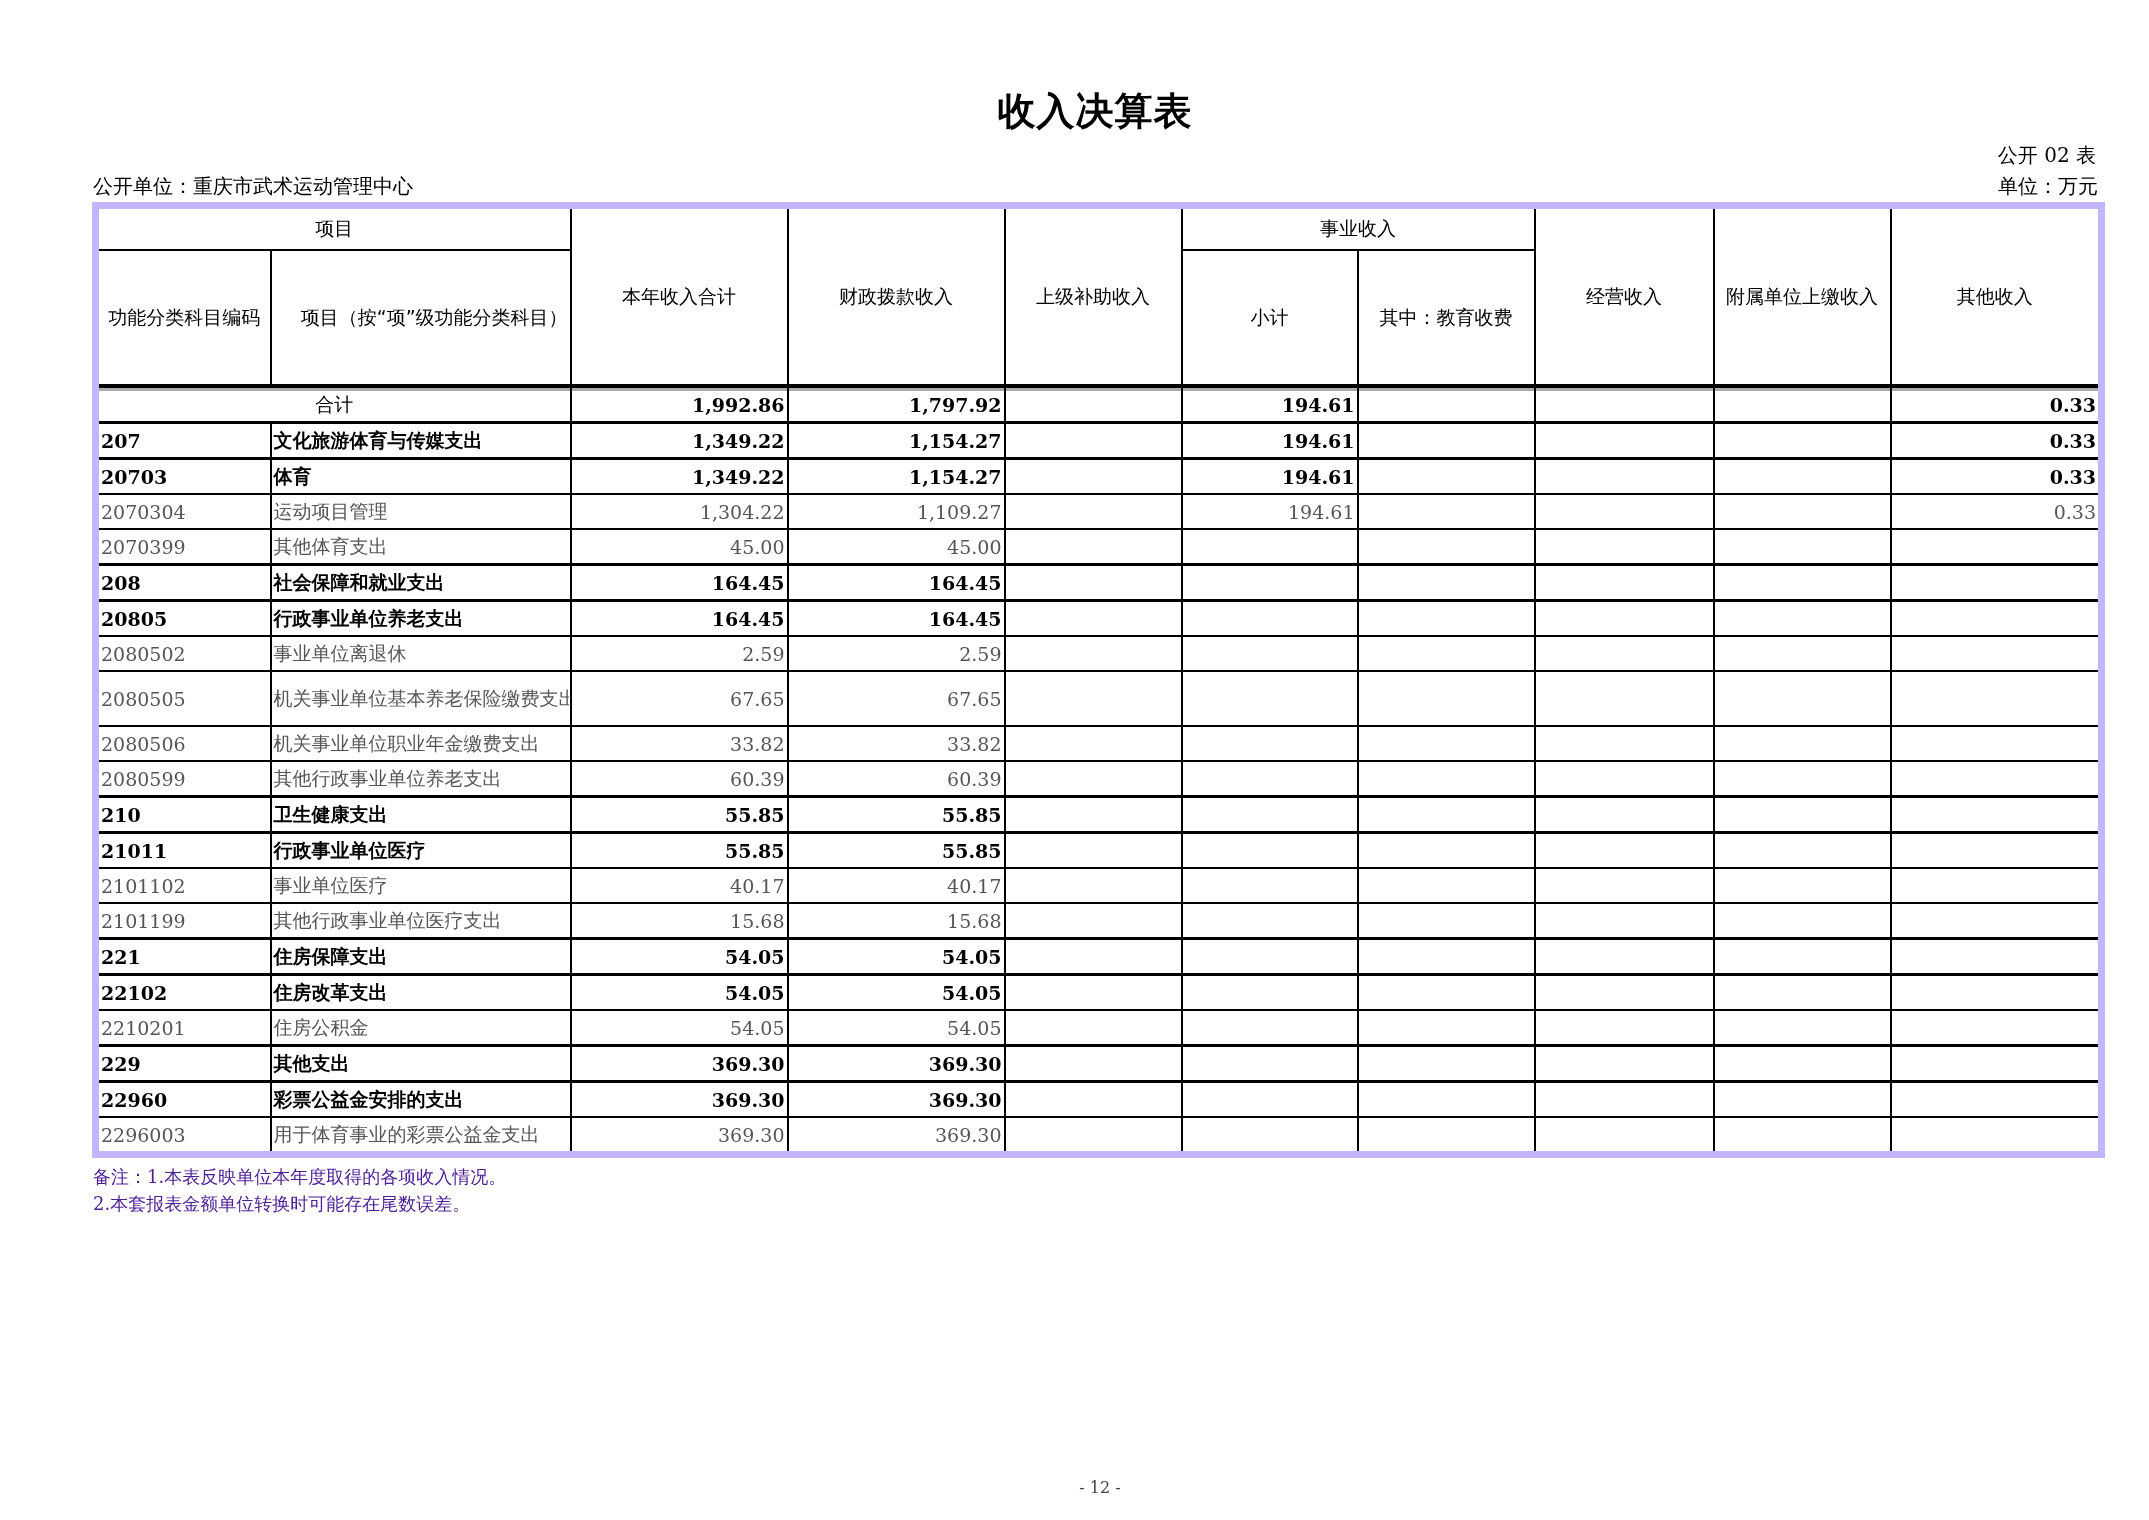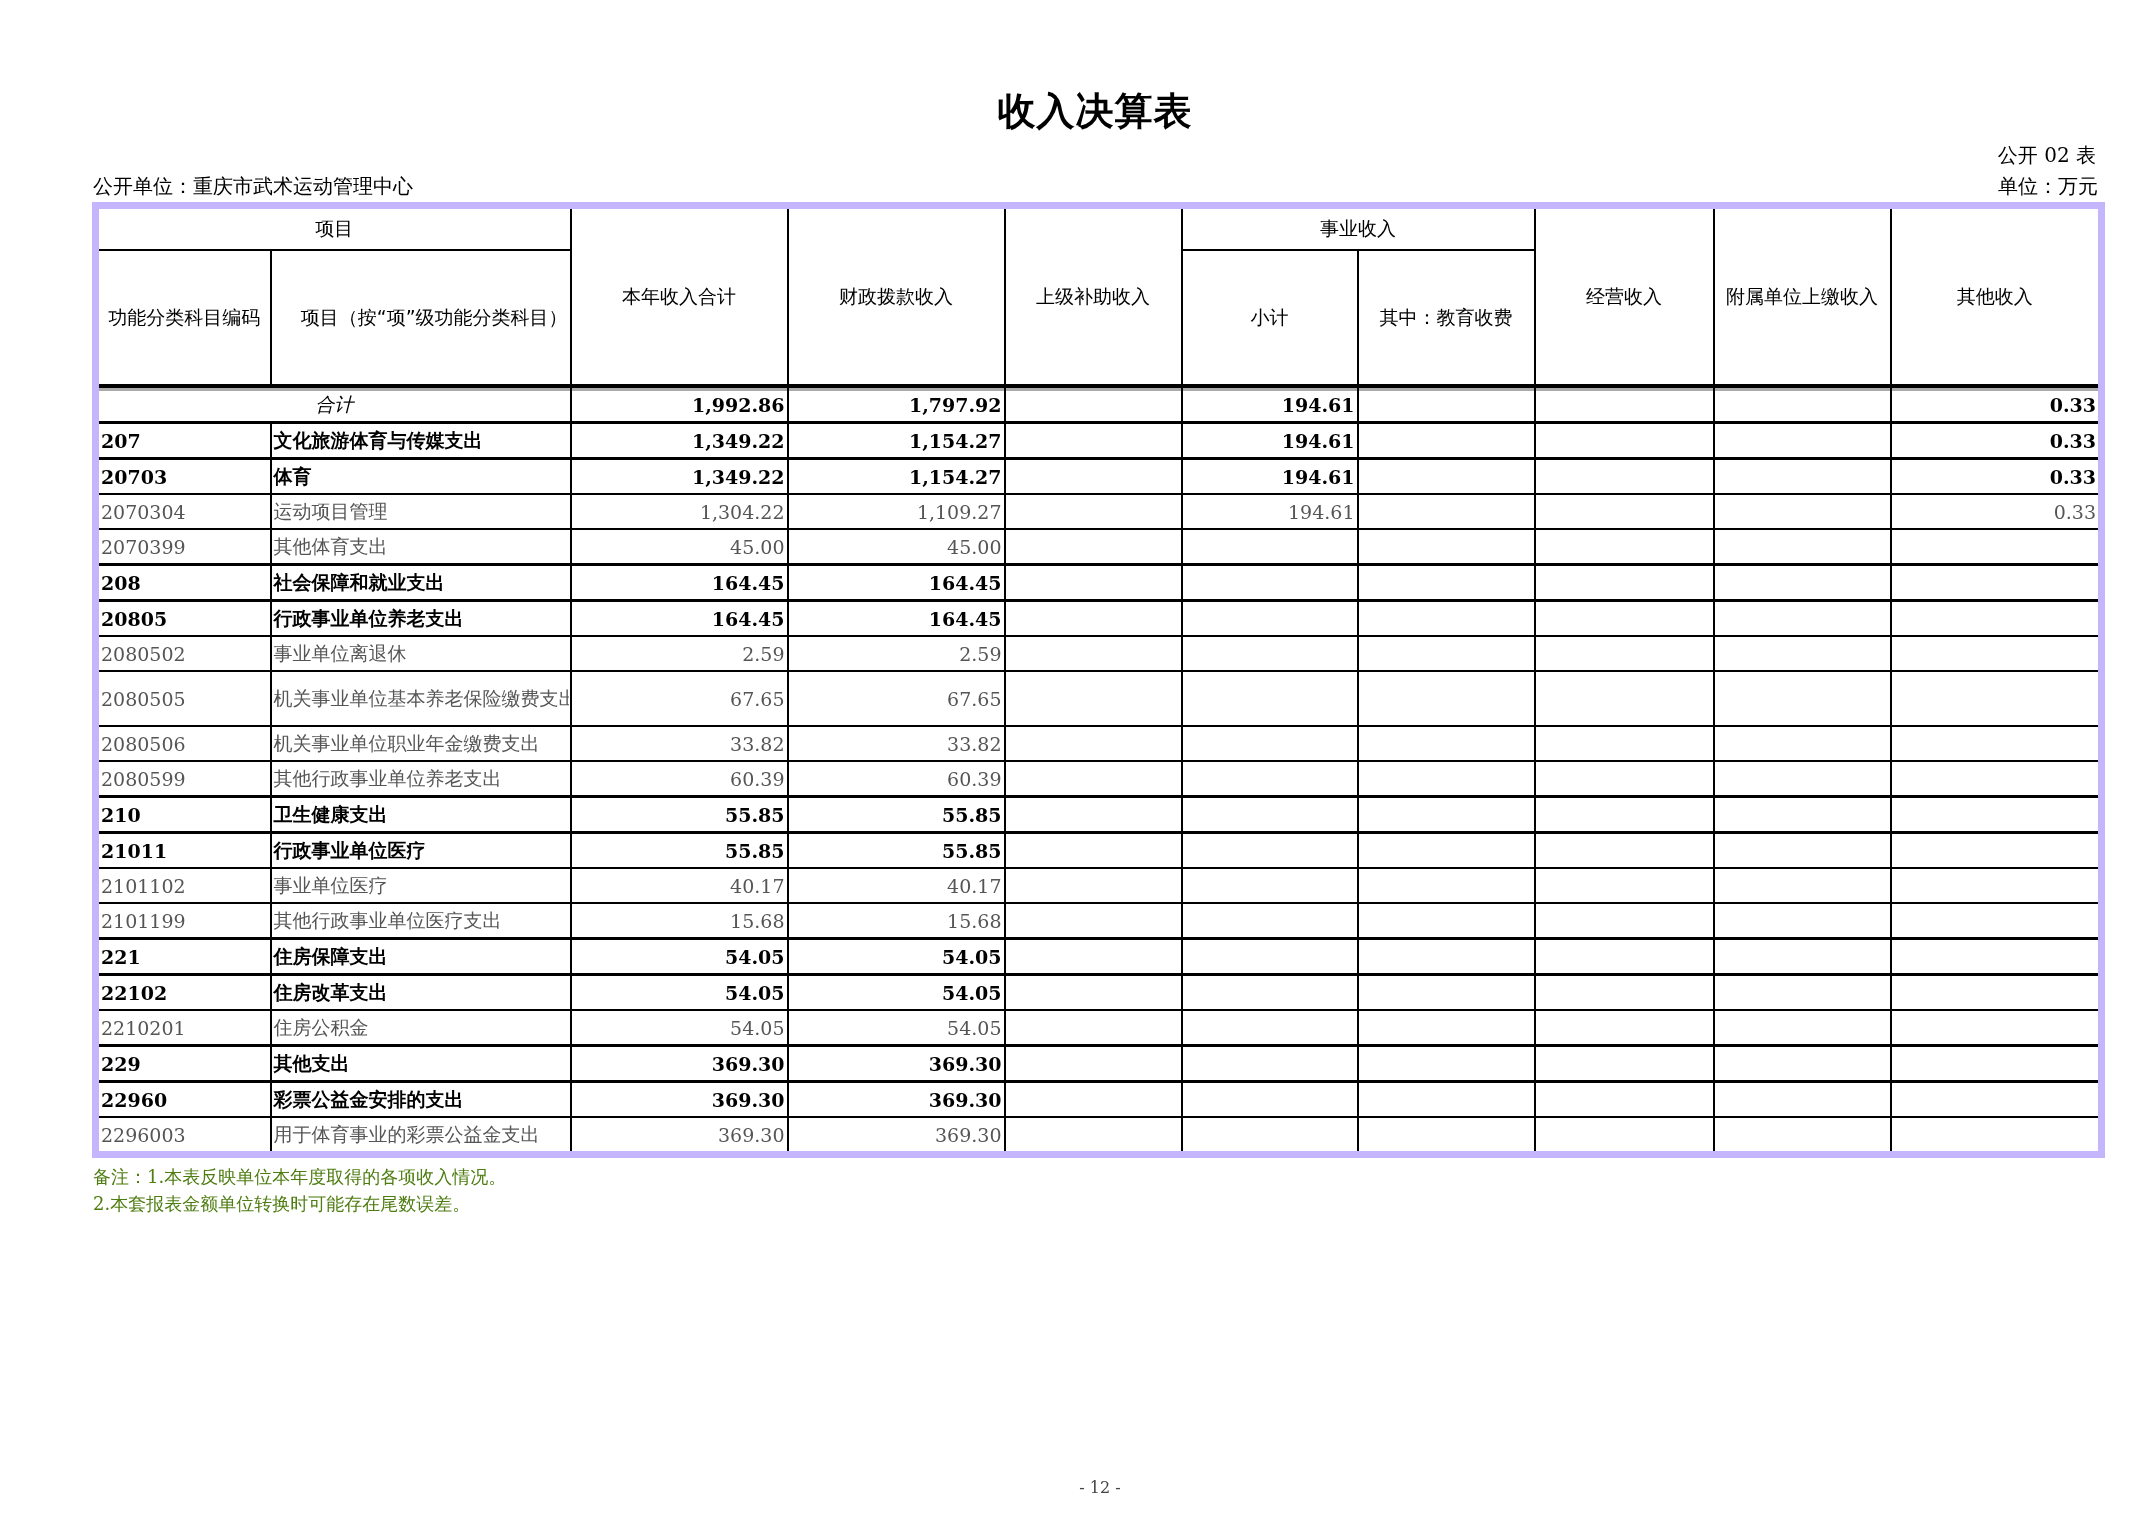--- a/index.html
+++ b/index.html
@@ -39,27 +39,27 @@
     th.tall-pad { padding-top: 30px; }
     tr.sum td { height: 33px; border-top: 4px solid #000; box-shadow: inset 0 3px 0 #aaa; }
     tr.row td { height: 33px; }
     tr.row.tall td { height: 53px; margin-left: 40px; }
     tr.row.level1 td, tr.row.level2 td { border-top: 3px solid #000; }
     td.code { text-align: left; padding-left: 0; }
     td.name { text-align: left; padding-left: 1px; white-space: normal; line-height: 25px; }
     td.num { text-align: right; padding-right: 1px; font-family: "DejaVu Serif", "Liberation Serif", serif; }
     td.center { text-align: center; }
     tr.level1 td, tr.level2 td, tr.sum td { color: #000; font-weight: bold; }
-    tr.sum td.label { font-weight: normal; font-family: "DejaVu Sans", "Liberation Sans", sans-serif; font-style: italic; }
+    tr.sum td.label { font-weight: normal; font-family: "DejaVu Sans", "Liberation Sans", sans-serif; }
     tr.level3 td { color: #555; font-weight: normal; }
     tr.level1 td.name, tr.level2 td.name { font-family: "DejaVu Sans", "Liberation Sans", sans-serif; }
     tr.level3 td.name { font-family: "DejaVu Sans", "Liberation Sans", sans-serif; border-radius: 8px; }
     table.budget { border: 7px solid #c4b5fd; }
 
-    .notes { position: absolute; left: 93px; top: 1163px; font-size: 18px; line-height: 27px; color: #4d7c0f; }
+    .notes { position: absolute; left: 93px; top: 1163px; font-size: 18px; line-height: 27px; color: #4c1d95; }
     .page-no { position: absolute; left: 0; width: 2200px; top: 1478px; text-align: center; font-size: 16px; color: #444; }
   </style>
 </head>
 <body>
 
 <div class="title">收入决算表</div>
 <div class="form-no">公开 02 表</div>
 <div class="unit-label">公开单位：重庆市武术运动管理中心</div>
 <div class="unit-right">单位：万元</div>
 

